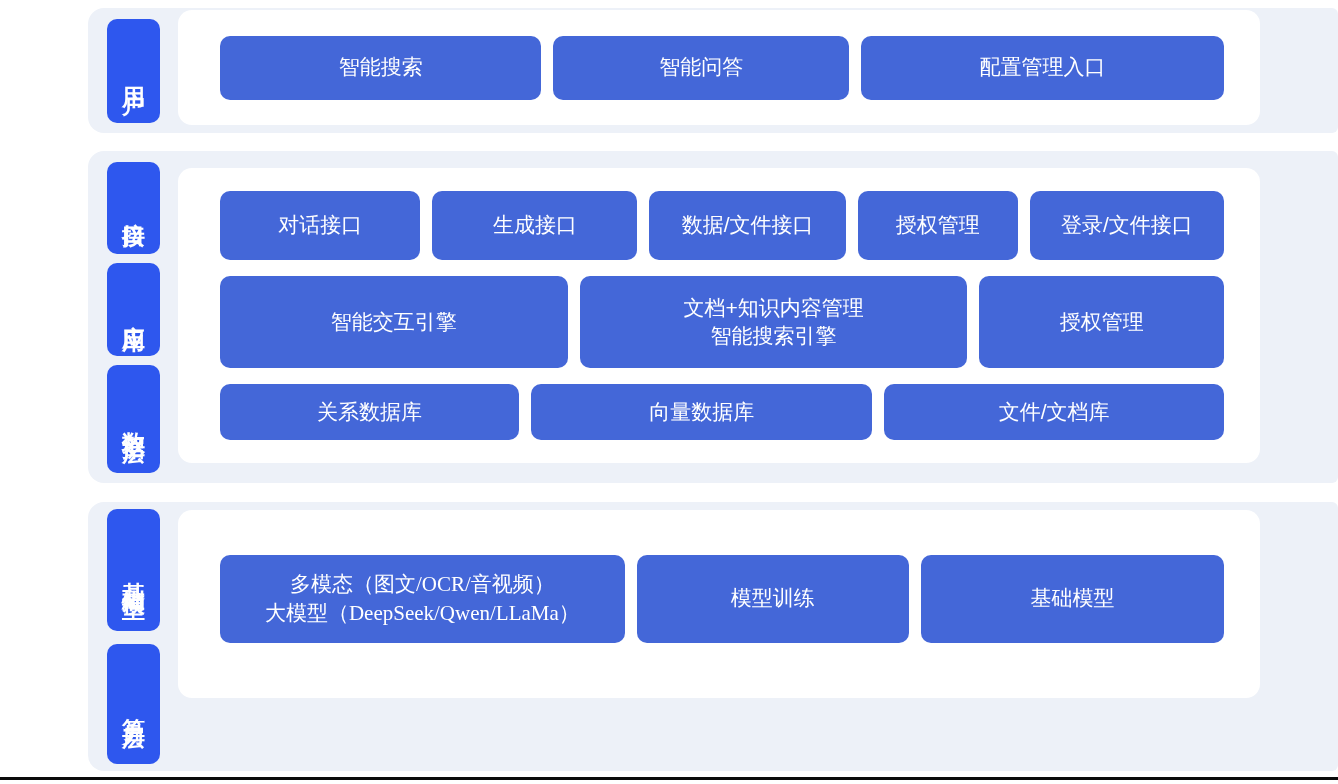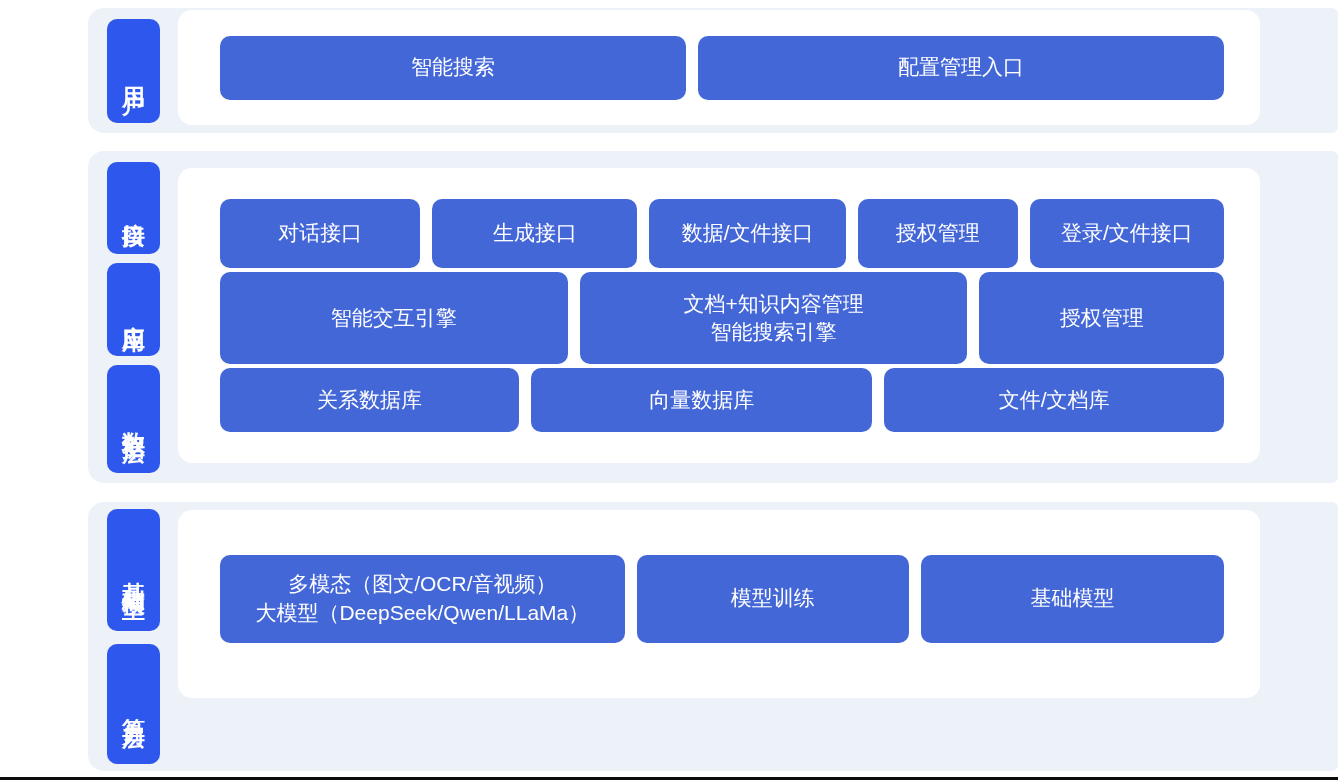--- a/index.html
+++ b/index.html
@@ -36,37 +36,37 @@
   .band-2 .label-col { gap:9px; }
   .band-3 .label-col { gap:13px; }
 
   .panel {
     position:absolute; left:90px; right:78px;
     background:#ffffff; border-radius:14px;
     display:flex; flex-direction:column; justify-content:center;
     padding:0 36px 0 42px;
   }
   .band-1 .panel { top:2px;  height:115px; gap:16px; }
-  .band-2 .panel { top:17px; height:295px; gap:4px; }
-  .band-3 .panel { top:8px;  height:188px; gap:11px; }
+  .band-2 .panel { top:17px; height:295px; gap:16px; }
+  .band-3 .panel { top:8px;  height:188px; gap:11px;font-family:Liberation Serif, serif; }
 
   .row { display:flex; gap:12px; }
 
   .node {
     background:#4467d8; border-radius:10px;
     display:flex; align-items:center; justify-content:center;
     color:#ffffff; font-size:21px; text-align:center;
     white-space:pre-line; line-height:1.35;
     min-width:0;
   }
   
   .b1r1 .node { height:64px; }
   .b2r1 .node { height:69px; }
   .b2r2 .node { height:92px; }
-  .b2r3 .node { height:64px; }
+  .b2r3 .node { height:56px; }
   .b3r1 .node { height:88px; }
   .b3r2 .node { height:105px; }
 
   
   .lab-user       { height:104px; }
   .lab-interface  { height:92px; }
   .lab-app        { height:93px; }
   .lab-data       { height:108px; }
   .lab-foundation { height:122px; }
   .lab-compute    { height:120px; }
@@ -81,20 +81,21 @@
 
 <div class="band band-1">
   <div class="label-col">
     <div class="layer-label lab-user">
       <span class="vtext">用户</span>
     </div>
   </div>
   <div class="panel">
     <div class="row b1r1">
       <div class="node" style="flex:324">智能搜索</div>
+      <div class="node" style="flex:298">智能问答</div>
       <div class="node" style="flex:366">配置管理入口</div>
     </div>
   </div>
 </div>
 
 <div class="band band-2">
   <div class="label-col">
     <div class="layer-label lab-interface">
       <span class="vtext">接口</span>
     </div>

